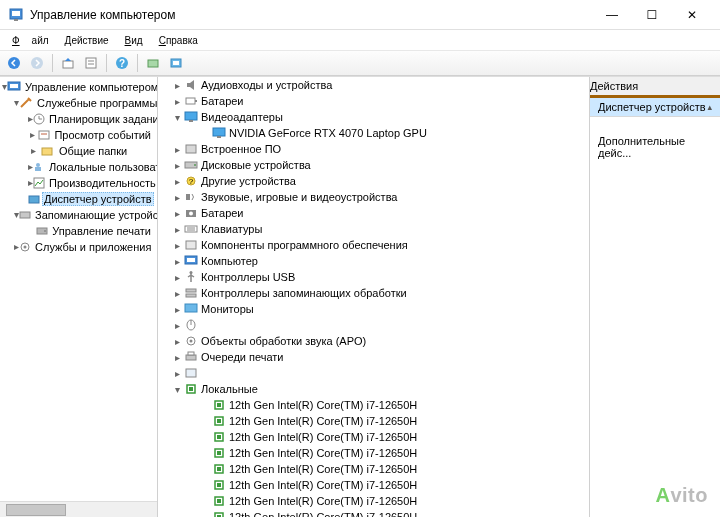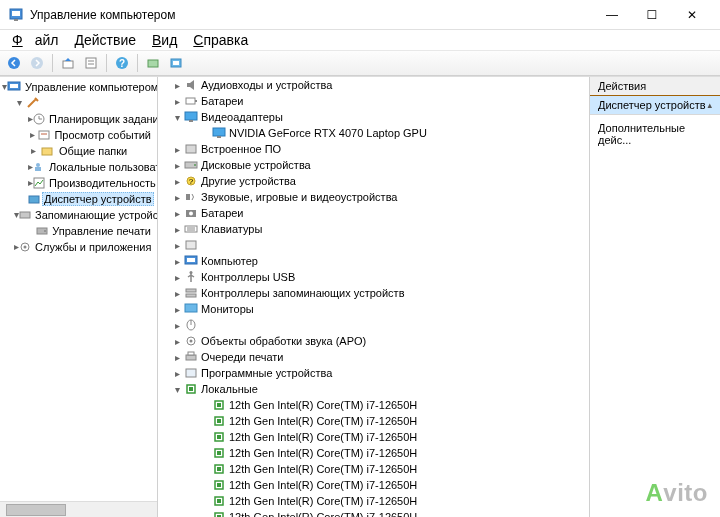--- a/index.html
+++ b/index.html
@@ -3,47 +3,47 @@
 <meta charset="utf-8">
 <style>
   * { box-sizing: border-box; margin: 0; padding: 0; }
   body { font-family: "Segoe UI", Tahoma, sans-serif; font-size: 11px; background: #fff; width: 720px; height: 517px; overflow: hidden; position: relative; color: #000; }
   .titlebar { height: 30px; display: flex; align-items: center; padding: 0 8px; border-bottom: 1px solid #e0e0e0; }
   .titlebar .icon { width: 16px; height: 16px; margin-right: 6px; }
   .titlebar .title { flex: 1; font-size: 12px; }
   .titlebar .winbtns { display: flex; }
   .titlebar .winbtn { width: 40px; height: 30px; display: flex; align-items: center; justify-content: center; font-size: 12px; }
   .menubar { height: 20px; display: flex; align-items: center; padding: 0 6px; gap: 4px; }
-  .menubar span { padding: 1px 6px; font-size: 14px; }
+  .menubar span { padding: 1px 6px; font-size: 10px; }
   .menubar span u { text-decoration: underline; }
   .toolbar { height: 26px; display: flex; align-items: center; padding: 0 4px; gap: 3px; border-top: 1px solid #e8e8e8; border-bottom: 1px solid #d0d0d0; background: linear-gradient(#fdfdfd,#f0f0f0); }
   .toolbar .tb { width: 20px; height: 20px; display: flex; align-items: center; justify-content: center; border: 1px solid transparent; border-radius: 2px; }
   .toolbar .sep { width: 1px; height: 18px; background: #ccc; margin: 0 2px; }
   .workspace { display: flex; height: calc(517px - 30px - 20px - 26px); border-top: 1px solid #ddd; }
   .pane { overflow: hidden; position: relative; }
   .pane-left { width: 158px; border-right: 1px solid #d0d0d0; display:flex; flex-direction:column;}
   .pane-mid  { flex: 1; border-right: 1px solid #d0d0d0; overflow-y: hidden; }
   .pane-right{ width: 130px; }
   .tree { padding: 2px 0; overflow:auto; flex:1;}
   .tree-row { display: flex; align-items: center; height: 16px; padding-right: 4px; white-space: nowrap; }
   .tree-row .twisty { width: 11px; text-align: center; color: #666; font-size: 10px; line-height: 1; }
   .tree-row .icn { width: 16px; height: 14px; display: inline-flex; align-items: center; justify-content: center; margin-right: 2px; }
   .tree-row .lbl { padding: 0 2px; }
   .tree-row.selected .lbl { background: #cde8ff; border: 1px dotted #7ab8e8; padding: 0 1px; }
   .indent-0 { padding-left: 2px; } .indent-1 { padding-left: 14px; } .indent-2 { padding-left: 28px; }
   .dev-row { display:flex; align-items:center; height:16px; padding-left: 14px; white-space:nowrap;}
   .dev-row.child { padding-left: 42px; align-items: center; }
   .dev-row .tw { width:11px; color:#666; font-size:10px; text-align:center; }
   .dev-row .icn { width:16px; height:14px; display:inline-flex; align-items:center; justify-content:center; margin-right:2px;}
-  .right-hdr { background: #f0f0f0; border-bottom: 1px solid #a16207; padding: 3px 8px; font-size: 11px; }
+  .right-hdr { background: #f0f0f0; border-bottom: 3px solid #a16207; padding: 3px 0; font-size: 11px; }
   .right-sel { background: #cde8ff; padding: 3px 8px; font-size: 11px; display:flex; justify-content:space-between; align-items:center; border-bottom:1px solid #d8d8d8;}
-  .right-item { padding: 7px 8px; font-size: 11px; }
+  .right-item { padding: 18px 8px; font-size: 11px; }
   .hscroll { height: 16px; background:#f0f0f0; border-top:1px solid #ddd; display:flex; align-items:center;}
   .hscroll .thumb{ background:#c8c8c8; height:12px; width:60px; margin-left:6px; border:1px solid #aaa;}
-  .watermark { position: absolute; right: 12px; bottom: 10px; font-size: 24px; color: #bbb; font-weight: 600; letter-spacing: 0.5px; pointer-events:none;}
+  .watermark { position: absolute; right: 12px; bottom: 10px; font-size: 20px; color: #bbb; font-weight: 600; letter-spacing: 0.5px; pointer-events:none;}
   .watermark b { color: #7ad16a; font-weight: 700; }
   svg { display:block; }
 </style>
 </head>
 <body>
 
 <div class="titlebar">
   <span class="icon">
     <svg width="16" height="16">
         <rect x="2" y="2" width="12" height="10" fill="#4a90d9" stroke="#2a6bb0"></rect>
@@ -128,20 +128,21 @@
           </span>
         <span class="lbl">Управление компьютером (лс</span>
       </div>
       <div class="tree-row indent-1">
         <span class="twisty">▾</span>
         <span class="icn">
             <svg width="14" height="12">
               <path d="M2 10 L10 2 M9 1 L12 4" stroke="#d08030" stroke-width="2"></path>
             </svg>
           </span>
+        <span class="lbl">Служебные программы</span>
       </div>
       <div class="tree-row indent-2">
           <span class="twisty">▸</span>
           <span class="icn">
             <svg width="12" height="12">
               <circle cx="6" cy="6" r="5" fill="#fff" stroke="#888"></circle>
               <path d="M6 3 V6 H9" stroke="#888" fill="none"></path>
             </svg>
           </span>
           <span class="lbl">Планировщик заданий</span>
@@ -330,20 +331,21 @@
         </span>
         <span class="lbl">Клавиатуры</span>
       </div>
       <div class="dev-row">
         <span class="tw">▸</span>
         <span class="icn">
           <svg width="14" height="12">
             <rect x="2" y="2" width="10" height="8" fill="#e8e8e8" stroke="#888"></rect>
           </svg>
         </span>
+        <span class="lbl">Компоненты программного обеспечения</span>
       </div>
       <div class="dev-row">
         <span class="tw">▸</span>
         <span class="icn">
           <svg width="14" height="12">
             <rect x="1" y="1" width="12" height="8" fill="#4a90d9" stroke="#2a6bb0"></rect>
             <rect x="3" y="3" width="8" height="4" fill="#fff"></rect>
           </svg>
         </span>
         <span class="lbl">Компьютер</span>
@@ -359,21 +361,21 @@
         <span class="lbl">Контроллеры USB</span>
       </div>
       <div class="dev-row">
         <span class="tw">▸</span>
         <span class="icn">
           <svg width="14" height="12">
             <rect x="2" y="2" width="10" height="3" fill="#c8c8c8" stroke="#888"></rect>
             <rect x="2" y="7" width="10" height="3" fill="#c8c8c8" stroke="#888"></rect>
           </svg>
         </span>
-        <span class="lbl">Контроллеры запоминающих устройств</span>
+        <span class="lbl">Контроллеры запоминающих обработки</span>
       </div>
       <div class="dev-row">
         <span class="tw">▸</span>
         <span class="icn">
           <svg width="14" height="12">
             <rect x="1" y="1" width="12" height="8" fill="#6bb8e8" stroke="#3a8ac0"></rect>
           </svg>
         </span>
         <span class="lbl">Мониторы</span>
       </div>
@@ -406,21 +408,20 @@
         </span>
         <span class="lbl">Очереди печати</span>
       </div>
       <div class="dev-row">
         <span class="tw">▸</span>
         <span class="icn">
           <svg width="14" height="12">
             <rect x="2" y="2" width="10" height="8" fill="#e8f0f8" stroke="#888"></rect>
           </svg>
         </span>
-        <span class="lbl">Программные устройства</span>
       </div>
       <div class="dev-row">
         <span class="tw">▾</span>
         <span class="icn">
           <svg width="14" height="12">
             <rect x="3" y="2" width="8" height="8" fill="#fff" stroke="#3a9a3a" stroke-width="1.5"></rect>
             <rect x="5" y="4" width="4" height="4" fill="#3a9a3a"></rect>
           </svg>
         </span>
         <span class="lbl">Локальные</span>

